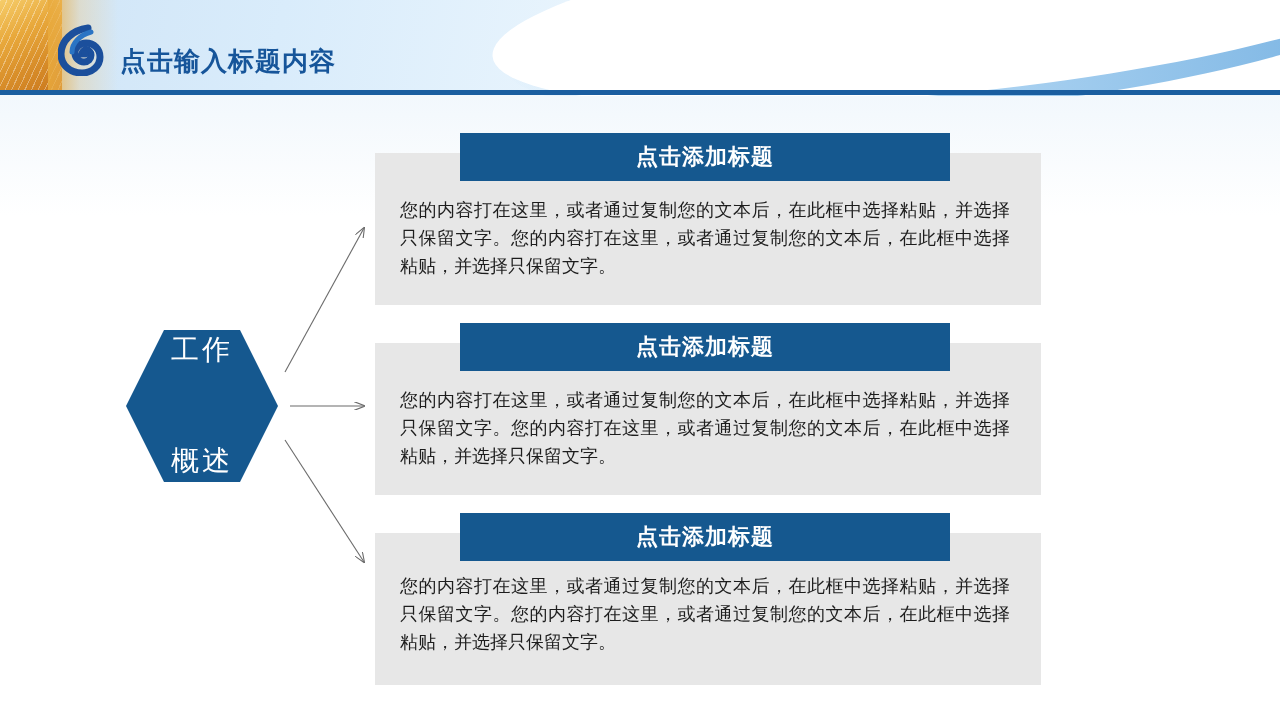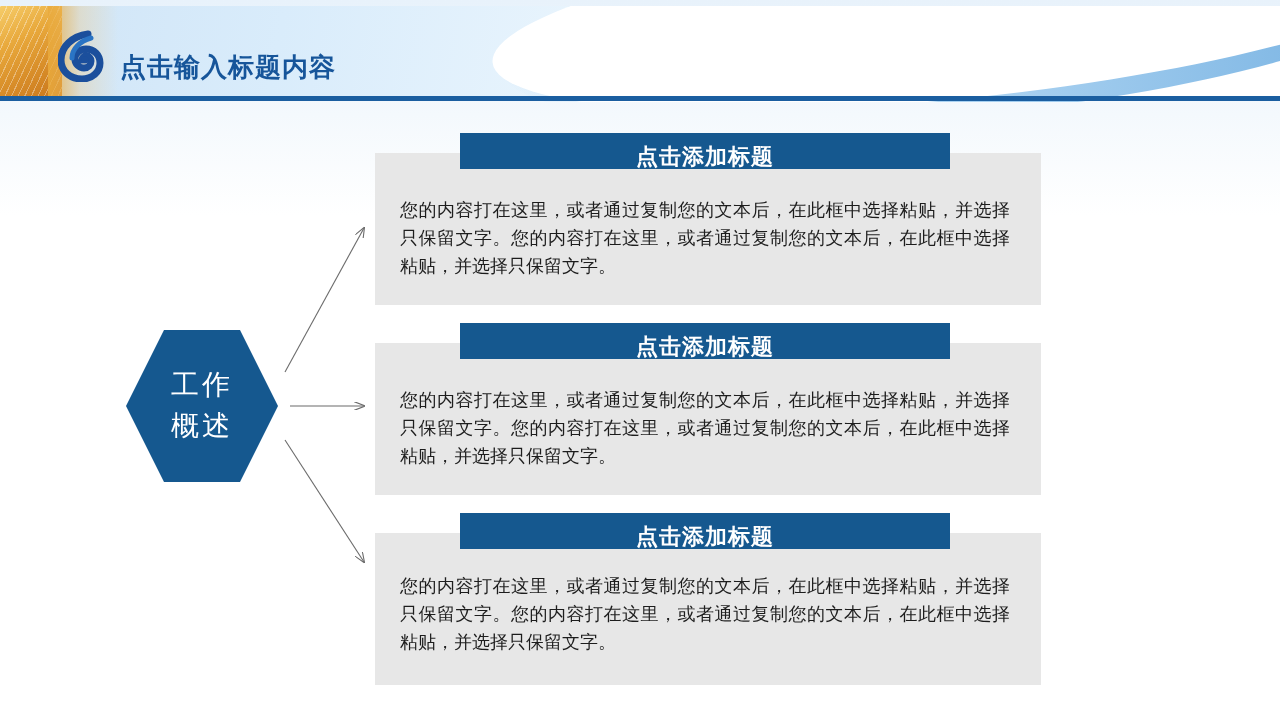--- a/index.html
+++ b/index.html
@@ -23,21 +23,20 @@
   }
 
   
   .header {
     position: absolute;
     top: 0;
     left: 0;
     width: 1280px;
     height: 96px;
     overflow: hidden;
-    margin-top: 6px;
   }
   .header-bg {
     position: absolute;
     top: 0;
     left: 0;
     width: 1280px;
     height: 92px;
     background: linear-gradient(100deg, #cfe4f6 0%, #d9ecfb 22%, #eaf5fd 48%, #ffffff 72%, #ffffff 100%);
   }
   .header-swoosh {
@@ -110,21 +109,21 @@
     position: absolute;
     left: 126px;
     top: 330px;
     width: 152px;
     height: 152px;
     background: #15588f;
     clip-path: polygon(25% 0%, 75% 0%, 100% 50%, 75% 100%, 25% 100%, 0% 50%);
     display: flex;
     flex-direction: column;
     align-items: center;
-    justify-content: center;
+    justify-content: space-between;
     color: #ffffff;
     font-size: 28px;
     line-height: 1.45;
     letter-spacing: 3px;
   }
 
   
   .arrows {
     position: absolute;
     left: 0;
@@ -146,21 +145,21 @@
   .block.b3 { top: 533px; height: 152px; }
 
   .block-title {
     position: absolute;
     background: #15588f;
     color: #ffffff;
     font-size: 22px;
     font-weight: bold;
     text-align: center;
     line-height: 48px;
-    height: 36px;
+    height: 48px;
     letter-spacing: 1px;
   }
   .block-title.t1 { left: 460px; top: 133px; width: 490px; }
   .block-title.t2 { left: 460px; top: 323px; width: 490px; }
   .block-title.t3 { left: 460px; top: 513px; width: 490px; }
 
   .block-body {
     position: absolute;
     left: 400px;
     width: 610px;

